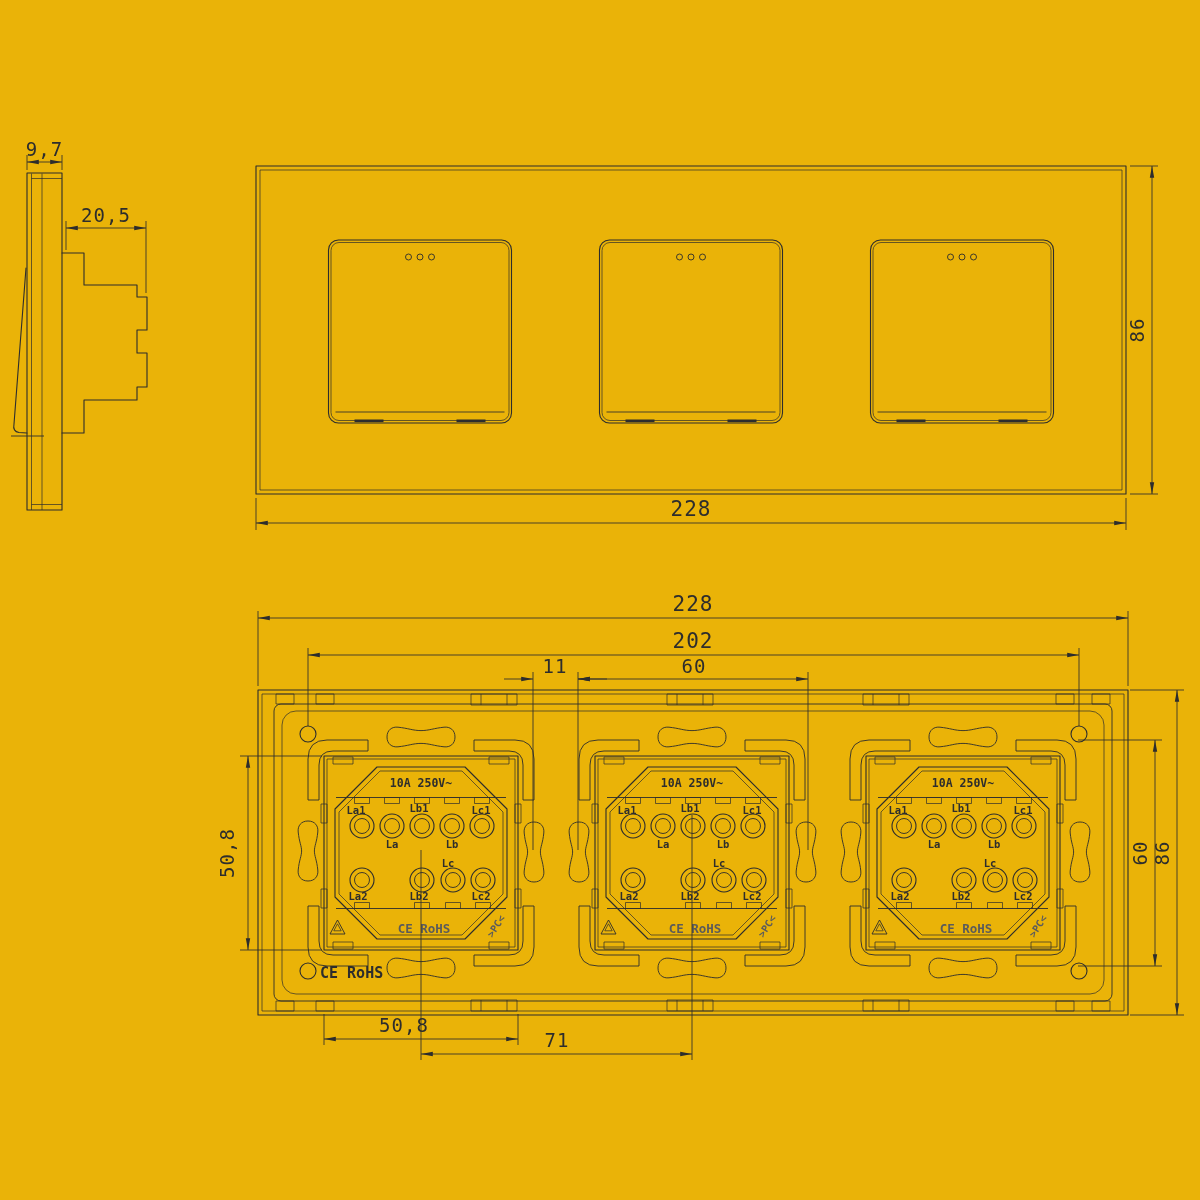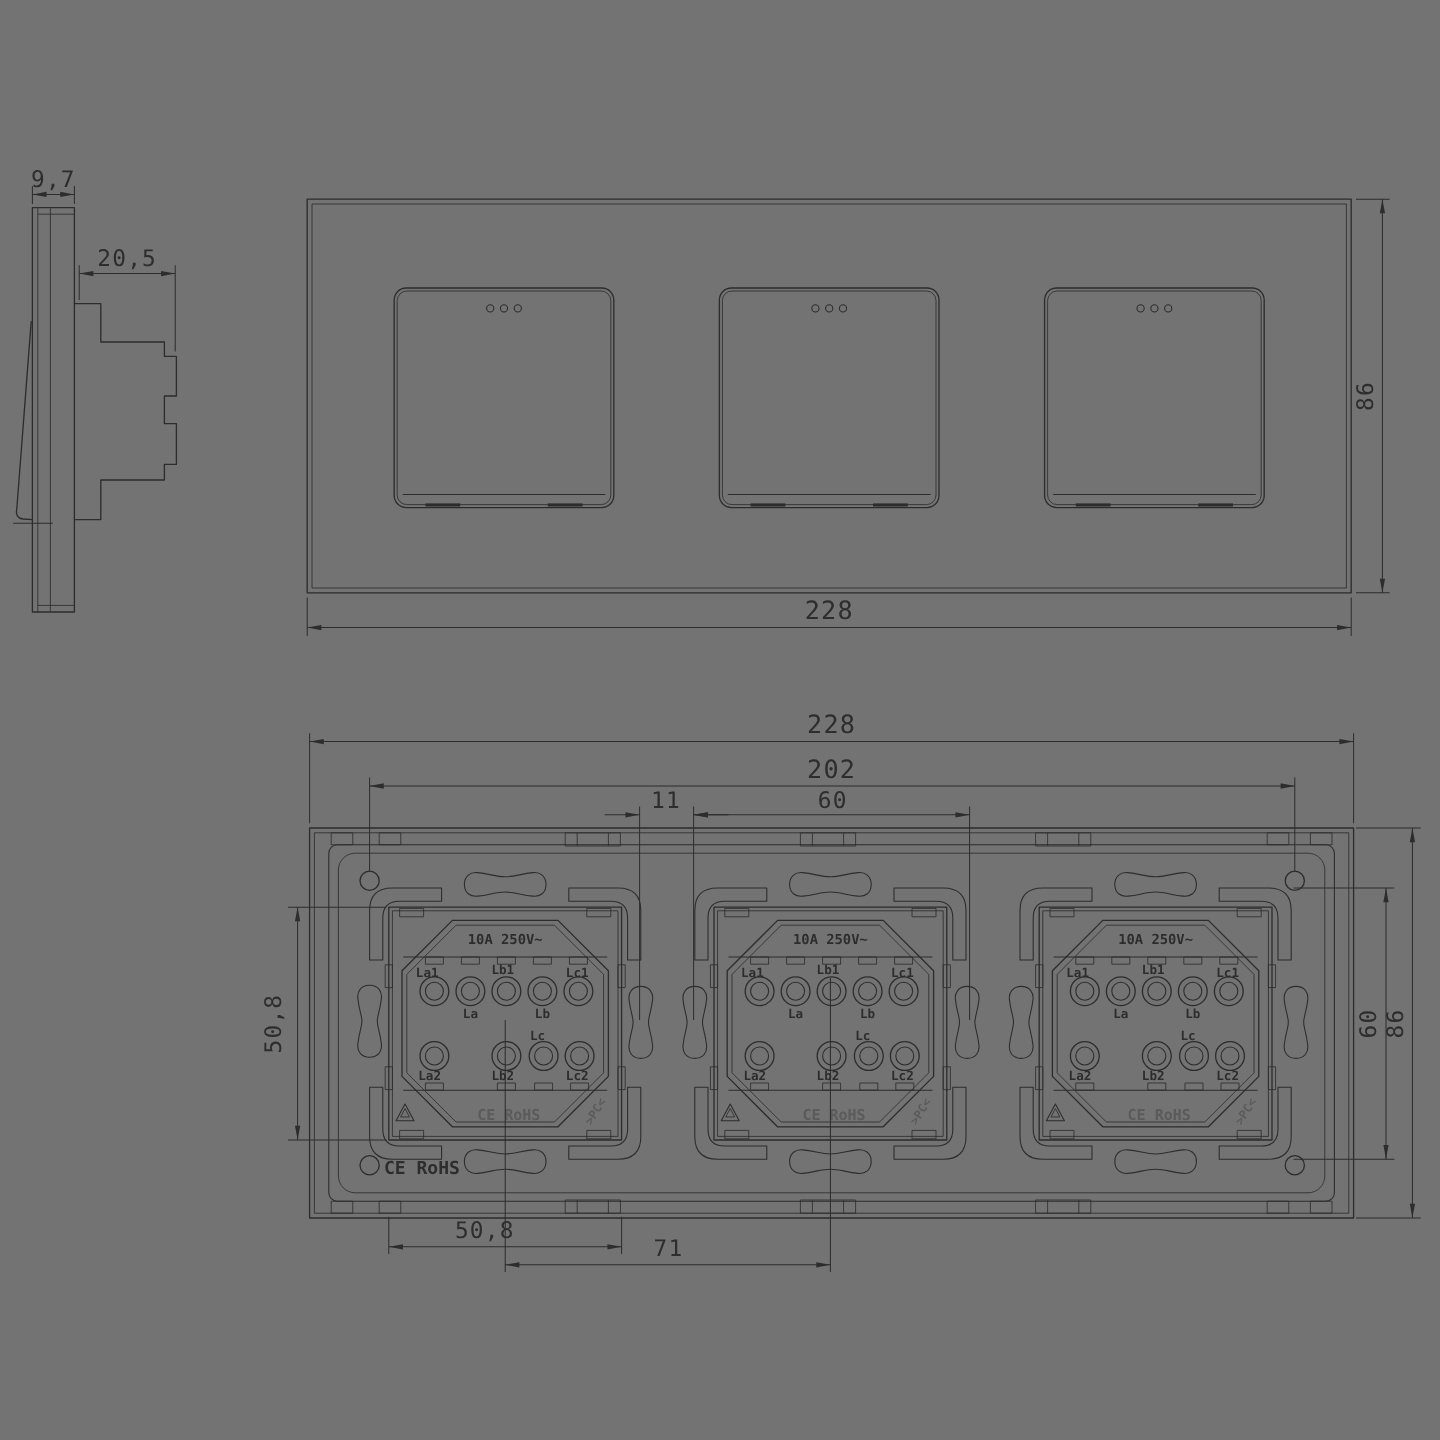--- a/index.html
+++ b/index.html
@@ -1,16 +1,16 @@
 <!DOCTYPE html>
 <html><head>
 <meta charset="utf-8">
 <style>
   html,body{margin:0;padding:0;background:#ffffff;}
-  .stage{width:1200px;height:1200px;position:relative;background:#737373;overflow:hidden;}
+  .stage{width:1200px;height:1200px;position:relative;background:#eab308;overflow:hidden;}
   svg{display:block;}
   .geo{stroke:#2d2d2d;fill:none;stroke-width:1.1;stroke-linejoin:round;stroke-linecap:round;}
   .geo-thin{stroke:#2d2d2d;fill:none;stroke-width:0.7;stroke-linejoin:round;}
   .geo-med{stroke:#2d2d2d;fill:none;stroke-width:0.9;stroke-linejoin:round;}
   .dim{stroke:#2d2d2d;fill:none;stroke-width:0.85;}
   .dimtxt{font-family:"DejaVu Sans Mono","Liberation Mono",monospace;fill:#2d2d2d;letter-spacing:1px;}
   .lbl{font-family:"DejaVu Sans Mono","Liberation Mono",monospace;font-weight:bold;fill:#2d2d2d;}
   .lbl-gray{font-family:"DejaVu Sans Mono","Liberation Mono",monospace;font-weight:bold;fill:#5b5b5b;}
   .fill-dark{fill:#2d2d2d;stroke:none;}
 </style>

